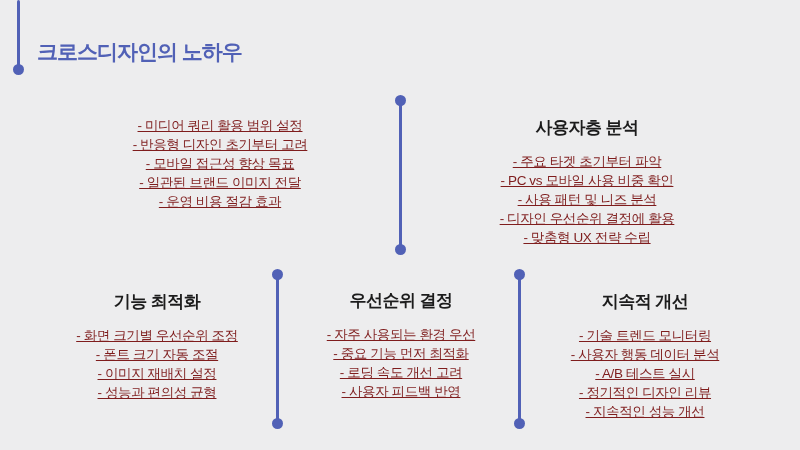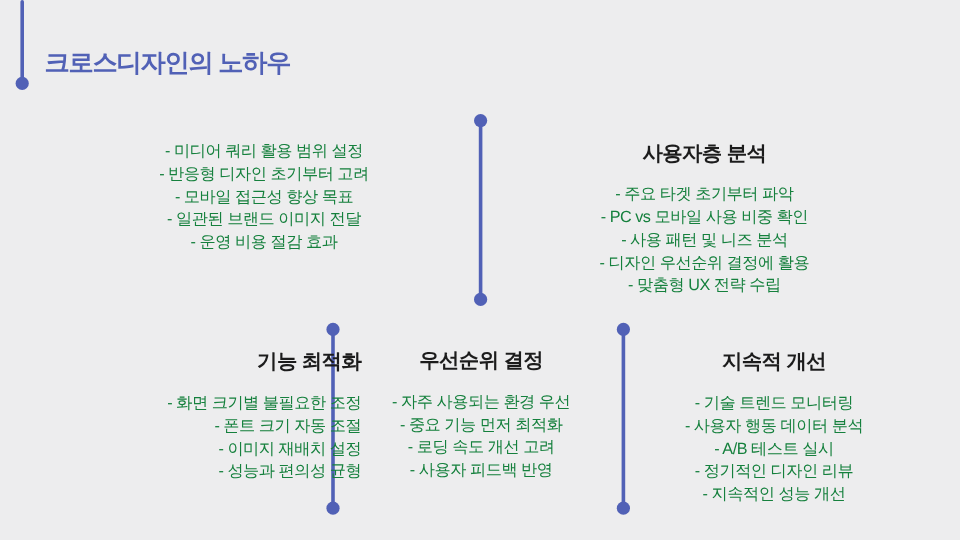--- a/index.html
+++ b/index.html
@@ -16,25 +16,25 @@
     font-size:21px; font-weight:bold; color:var(--accent);
     letter-spacing:-1px; white-space:nowrap;
   }
   .section { position:absolute; text-align:center; }
   .section h2 {
     margin:0 0 13px 0; font-size:17px; font-weight:bold;
     color:#1c1c1c; letter-spacing:-0.5px;
   }
   .section ul { margin:0; padding:0; list-style:none; }
   .section li {
-    font-size:13.5px; line-height:19px; color:#15803d; letter-spacing:-0.4px;
+    font-size:13.5px; line-height:19px; color:#7f1d1d; letter-spacing:-0.4px;text-decoration:underline;
   }
   .sec-1 { left:80px;  top:116px; width:280px; }
   .sec-2 { left:447px; top:116px; width:280px; }
-  .sec-3 { left:41px;  top:290px; width:260px;text-align:right; }
+  .sec-3 { left:27px;  top:290px; width:260px; }
   .sec-4 { left:271px; top:273px; width:260px;margin-top:16px; }
   .sec-5 { left:515px; top:290px; width:260px;text-align:center; }
 
   .line-corner { left:16.5px; top:0;     height:69px;  }
   .line-mid    { left:398.5px; top:100px; height:149px; }
   .line-bl     { left:275.5px; top:274px; height:149px; }
   .line-br     { left:517.5px; top:274px; height:149px; }
 
   .dot-corner    { left:12.5px;  top:63.5px;  }
   .dot-mid-top   { left:394.5px; top:94.5px;  }
@@ -83,21 +83,21 @@
       <li>- PC vs 모바일 사용 비중 확인</li>
       <li>- 사용 패턴 및 니즈 분석</li>
       <li>- 디자인 우선순위 결정에 활용</li>
       <li>- 맞춤형 UX 전략 수립</li>
     </ul>
   </div>
 
   <div class="section sec-3">
     <h2>기능 최적화</h2>
     <ul>
-      <li>- 화면 크기별 불필요한 조정</li>
+      <li>- 화면 크기별 우선순위 조정</li>
       <li>- 폰트 크기 자동 조절</li>
       <li>- 이미지 재배치 설정</li>
       <li>- 성능과 편의성 균형</li>
     </ul>
   </div>
 
   <div class="section sec-4">
     <h2>우선순위 결정</h2>
     <ul>
       <li>- 자주 사용되는 환경 우선</li>

